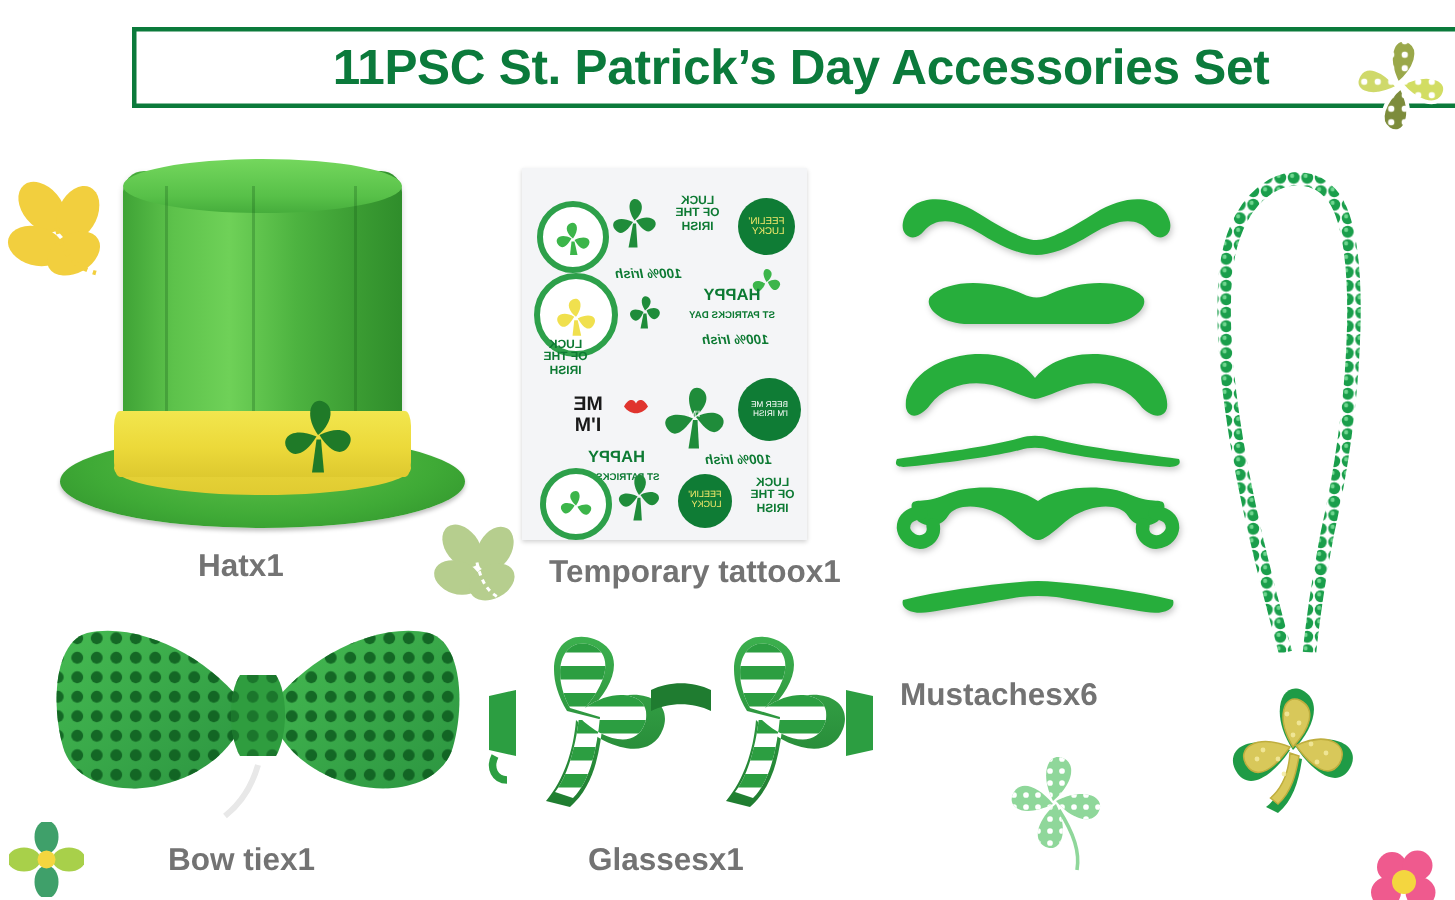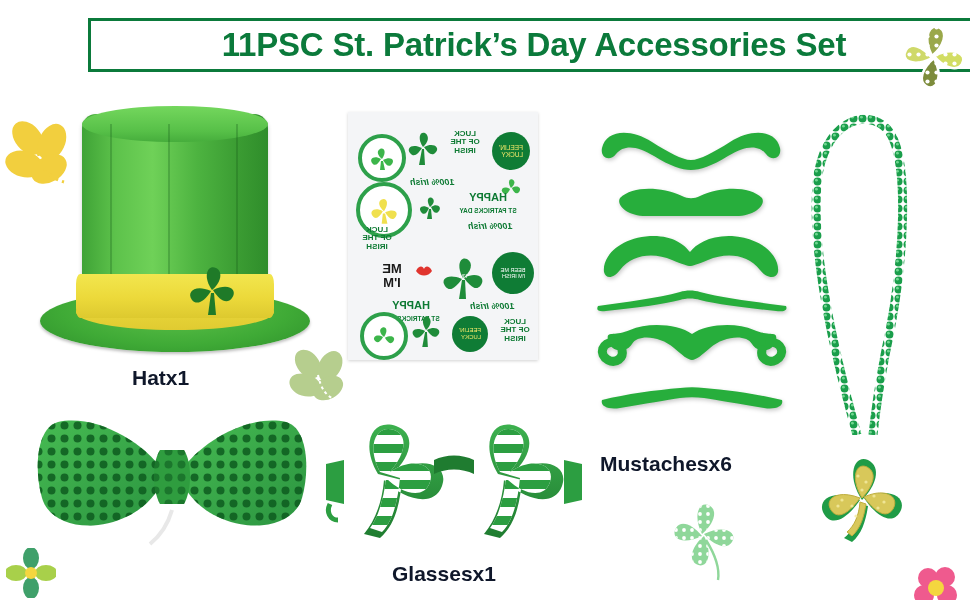--- a/index.html
+++ b/index.html
@@ -15,21 +15,21 @@
     border:3px solid #0b7a3b;box-sizing:border-box;background:#fff;
     display:flex;align-items:center;justify-content:center;
   }
   .title-text{
     color:#0b7a3b;font-size:33px;font-weight:bold;letter-spacing:-0.2px;
     white-space:nowrap;font-family:"Liberation Sans",sans-serif;
   }
 
   
   .caption{
-    position:absolute;color:#0f172a;font-size:21px;font-weight:bold;
+    position:absolute;color:#737373;font-size:21px;font-weight:bold;
     white-space:nowrap;font-family:"Liberation Sans",sans-serif;
   }
 
   
   .hat{position:absolute;left:40px;top:102px;width:270px;height:250px;}
   .hat .brim{
     position:absolute;left:0;bottom:0;width:270px;height:62px;border-radius:50%;
     background:radial-gradient(ellipse at 50% 30%,#5fc24a 0%,#3faa36 60%,#2e8f2b 100%);
     box-shadow:0 2px 3px rgba(0,0,0,.25);
   }
@@ -282,20 +282,21 @@
       <g fill="#1f8c3a">
           <path d="M17 19 C11 10,14 3,19 5 C24 8,22 15,17 19Z"></path>
       <path d="M18 19 C27 14,34 19,30 24 C26 29,22 25,18 19Z"></path>
       <path d="M16 20 C6 15,0 20,4 25 C8 30,12 26,16 20Z"></path>
       <path d="M16 21 L13 37 L19 37 L18 21Z"></path>
         </g>
       </svg>
     <div class="tat-circle badge-dark" style="left:104px;top:204px;width:36px;height:36px;font-size:6px;line-height:1.1;">FEELIN'<br>LUCKY</div>
     <div class="tat-item" style="left:148px;top:206px;width:38px;font-size:8px;">LUCK<br>OF THE<br>IRISH</div>
   </div>
+  <div class="caption" style="left:366px;top:370px;">Temporary tattoox1</div>
 
   <div class="stash-col">
 
     <svg class="stash" style="left:0;top:0;" width="190" height="44" viewBox="0 0 190 44">
       <path d="M6 22 C 10 4, 34 2, 56 16 C 72 26, 86 34, 95 34 C 104 34, 118 26, 134 16
                C 156 2, 180 4, 184 22 C 186 32, 176 36, 170 28 C 162 18, 148 20, 132 30
                C 116 40, 104 44, 95 44 C 86 44, 74 40, 58 30 C 42 20, 28 18, 20 28
                C 14 36, 4 32, 6 22Z" fill="#27ae3c"></path>
     </svg>
 
@@ -387,20 +388,21 @@
     <path d="M132 66 C 110 34, 62 8, 26 16 C 4 22, 2 64, 10 92
              C 18 120, 60 128, 96 110 C 116 100, 128 84, 132 70Z" fill="url(#seq)"></path>
     <path d="M148 66 C 170 34, 218 8, 254 16 C 276 22, 278 64, 270 92
              C 262 120, 220 128, 184 110 C 164 100, 152 84, 148 70Z" fill="url(#bowL)"></path>
     <path d="M148 66 C 170 34, 218 8, 254 16 C 276 22, 278 64, 270 92
              C 262 120, 220 128, 184 110 C 164 100, 152 84, 148 70Z" fill="url(#seq)"></path>
     <path d="M128 44 C 120 56, 120 84, 128 98 L 152 98 C 160 84, 160 56, 152 44Z" fill="#2f9d3f"></path>
     <path d="M128 44 C 120 56, 120 84, 128 98 L 152 98 C 160 84, 160 56, 152 44Z" fill="url(#seq)" opacity=".7"></path>
     <path d="M140 104 C 136 118, 128 130, 118 138" fill="none" stroke="#e8e8e8" stroke-width="4"></path>
   </svg>
+  <div class="caption" style="left:112px;top:562px;">Bow tiex1</div>
 
   <svg class="glasses" viewBox="0 0 264 128">
     <defs>
       <clipPath id="lensL">
         <path d="M58 60 C 44 34, 54 12, 72 18 C 88 24, 82 44, 68 60
                  C 90 44, 114 52, 108 70 C 102 88, 80 82, 64 66
                  C 62 86, 56 106, 48 116 L 60 120 C 72 108, 76 86, 78 66Z"></path>
       </clipPath>
       <clipPath id="lensR">
         <path d="M178 60 C 164 34, 174 12, 192 18 C 208 24, 202 44, 188 60

